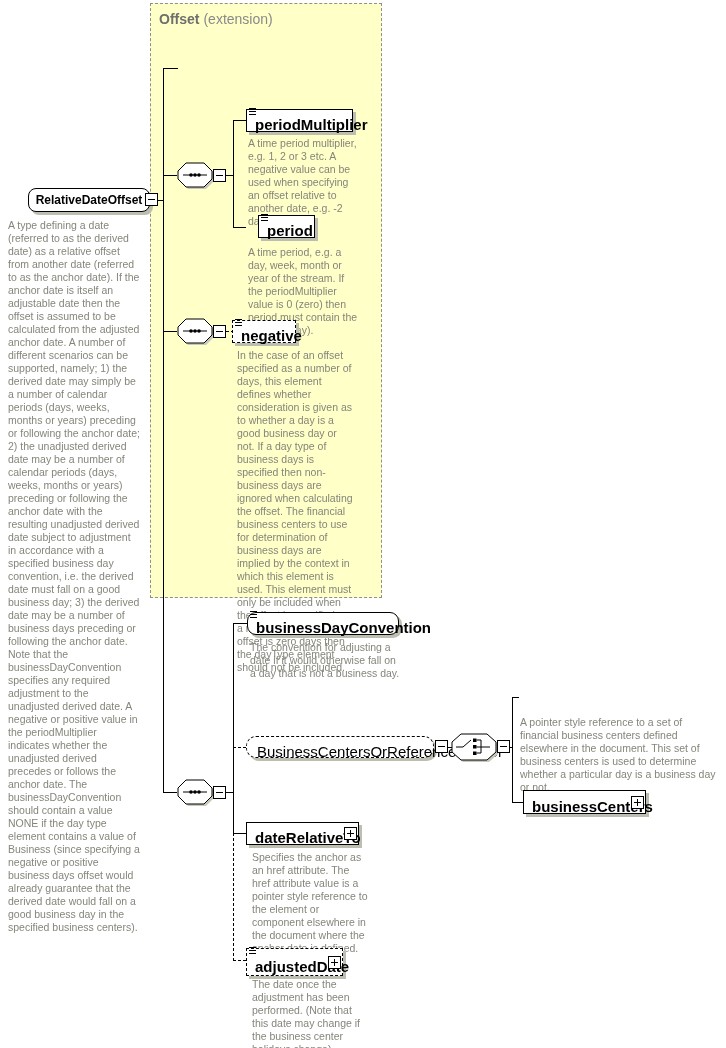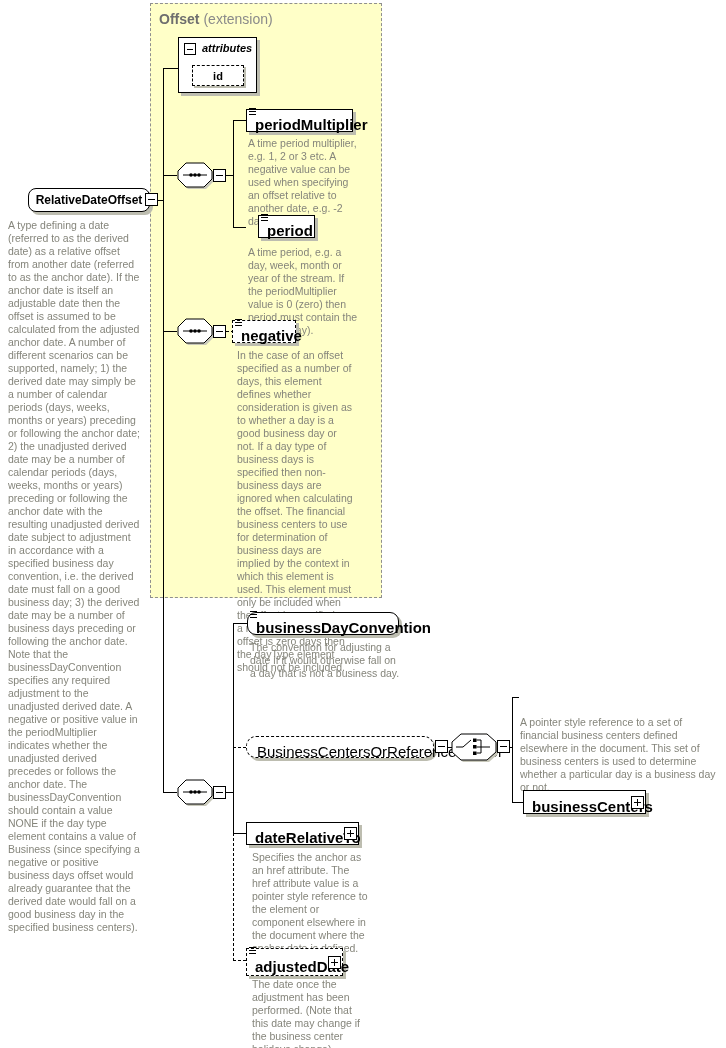--- a/index.html
+++ b/index.html
@@ -82,27 +82,20 @@
       <path d="M233,960.5 H246"></path>
     </g>
   </svg>
 
   <div class="box root-box" style="left:8px;top:188px;width:122px;height:24px;margin-left:20px;">
     <span>RelativeDateOffset</span>
     <span class="toggle" style="left:116px;top:4px;"></span>
   </div>
   <div class="desc" style="left:8px;top:219px;width:133px;">A type defining a date (referred to as the derived date) as a relative offset from another date (referred to as the anchor date). If the anchor date is itself an adjustable date then the offset is assumed to be calculated from the adjusted anchor date. A number of different scenarios can be supported, namely; 1) the derived date may simply be a number of calendar periods (days, weeks, months or years) preceding or following the anchor date; 2) the unadjusted derived date may be a number of calendar periods (days, weeks, months or years) preceding or following the anchor date with the resulting unadjusted derived date subject to adjustment in accordance with a specified business day convention, i.e. the derived date must fall on a good business day; 3) the derived date may be a number of business days preceding or following the anchor date. Note that the businessDayConvention specifies any required adjustment to the unadjusted derived date. A negative or positive value in the periodMultiplier indicates whether the unadjusted derived precedes or follows the anchor date. The businessDayConvention should contain a value NONE if the day type element contains a value of Business (since specifying a negative or positive business days offset would already guarantee that the derived date would fall on a good business day in the specified business centers).</div>
 
-  <div class="attr-box">
-    <span class="toggle attr-toggle"></span>
-    <span class="attr-label">attributes</span>
-    <div class="id-box">
-      <span>id</span>
-    </div>
-  </div>
 
   <svg class="conn" style="left:176px;top:161px;" width="40" height="30">
     <polygon points="12,4 30,4 38,12 38,20 30,28 12,28 4,20 4,12" fill="#c8c8ba" stroke="none"></polygon>
     <polygon points="10,2 28,2 36,10 36,18 28,26 10,26 2,18 2,10" fill="#fff" stroke="#000"></polygon>
     <line x1="7" y1="14" x2="31" y2="14" stroke="#000"></line>
     <circle cx="15" cy="14" r="1.8" fill="#000"></circle>
       <circle cx="19" cy="14" r="1.8" fill="#000"></circle>
       <circle cx="23" cy="14" r="1.8" fill="#000"></circle>
   </svg>
   <span class="toggle" style="left:213px;top:169px;"></span>

